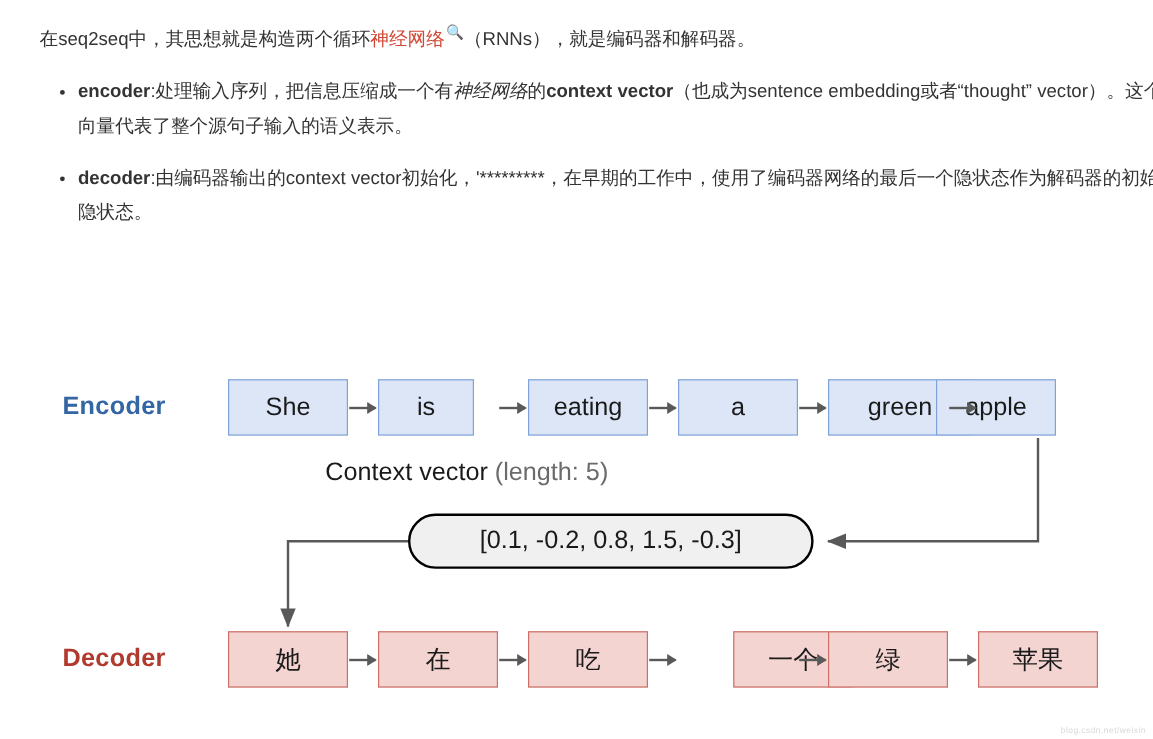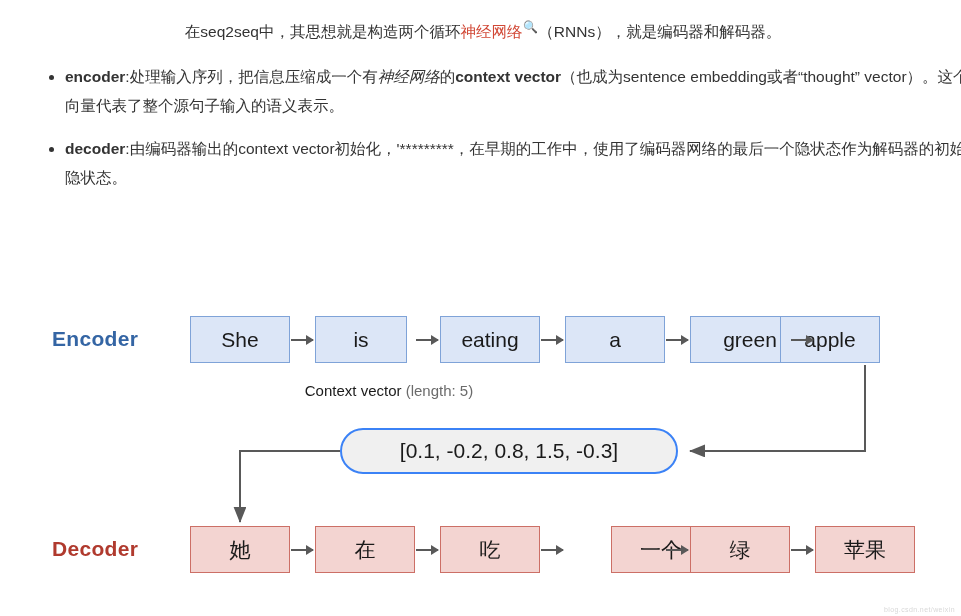--- a/index.html
+++ b/index.html
@@ -22,21 +22,20 @@
   }
   
   .intro {
     position: absolute;
     left: 33px;
     top: 14px;
     width: 900px;
     font-size: 15.5px;
     line-height: 26px;
     color: #333333;
-    text-align: center;
   }
   .link-red {
     color: #d14836;
     cursor: pointer;
   }
   .search-glyph {
     font-size: 12px;
     color: #d14836;
     vertical-align: super;
     margin-left: 1px;
@@ -121,33 +120,33 @@
     border-left: 8px solid #595959;
     border-top: 5px solid transparent;
     border-bottom: 5px solid transparent;
   }
   .ctx-title {
     position: absolute;
     left: 0;
     top: 92px;
     width: 778px;
     text-align: center;
-    font-size: 15px;
+    font-size: 21px;
     color: #1a1a1a;
   }
   .ctx-title .muted {
     color: #6b6b6b;
   }
   .ctx-pill {
     position: absolute;
     left: 340px;
     top: 138px;
     width: 338px;
     height: 46px;
-    border: 2px solid #3b82f6;
+    border: 2px solid #000000;
     border-radius: 23px;
     background: #f0f0f0;
     display: flex;
     align-items: center;
     justify-content: center;
     font-size: 21px;
     color: #1a1a1a;
     box-sizing: border-box;
   }
   svg.connectors {
@@ -184,21 +183,21 @@
       <span class="b">decoder</span><span>:</span><span>由编码器输出的context vector初始化，'*********，在早期的工作中，使用了编码器网络的最后一个隐状态作为解码器的初始隐状态。</span>
     </li>
   </ul>
 
   <div class="diagram">
 
     <div class="row-label encoder-label">Encoder</div>
     <div class="row-label decoder-label">Decoder</div>
 
     <div class="cell enc" style="left:190px; width:100px;">She</div>
-    <div class="cell enc" style="left:315px; width:92px;">is</div>
+    <div class="cell enc" style="left:315px; width:80px;">is</div>
     <div class="cell enc" style="left:440px; width:100px;">eating</div>
     <div class="cell enc" style="left:565px; width:100px;">a</div>
     <div class="cell enc" style="left:690px; width:120px;">green</div>
     <div class="cell enc" style="left:780px; width:100px;">apple</div>
 
     <div class="arrow-h" style="left:291px; top:49px; width:22px;"></div>
     <div class="arrow-h" style="left:416px; top:49px; width:22px;"></div>
     <div class="arrow-h" style="left:541px; top:49px; width:22px;"></div>
     <div class="arrow-h" style="left:666px; top:49px; width:22px;"></div>
     <div class="arrow-h" style="left:791px; top:49px; width:22px;"></div>

